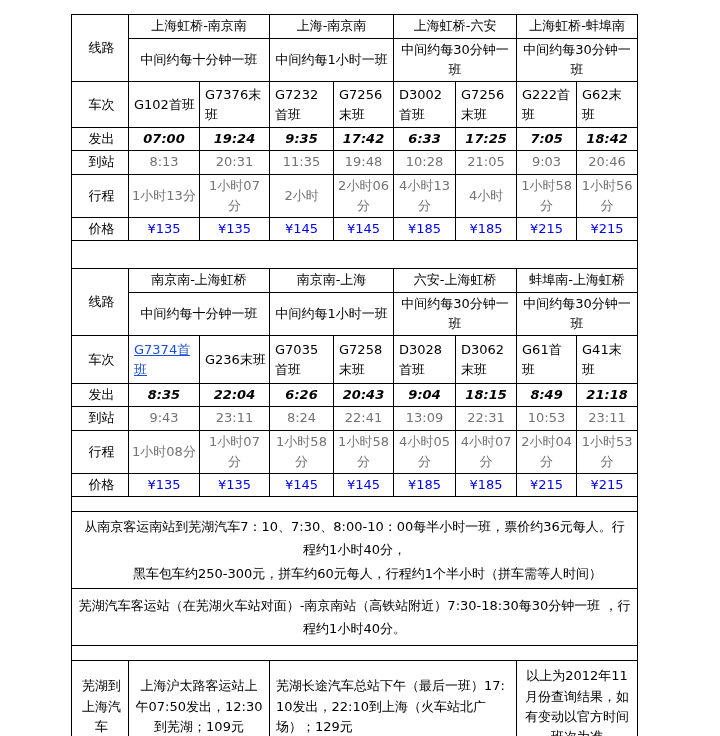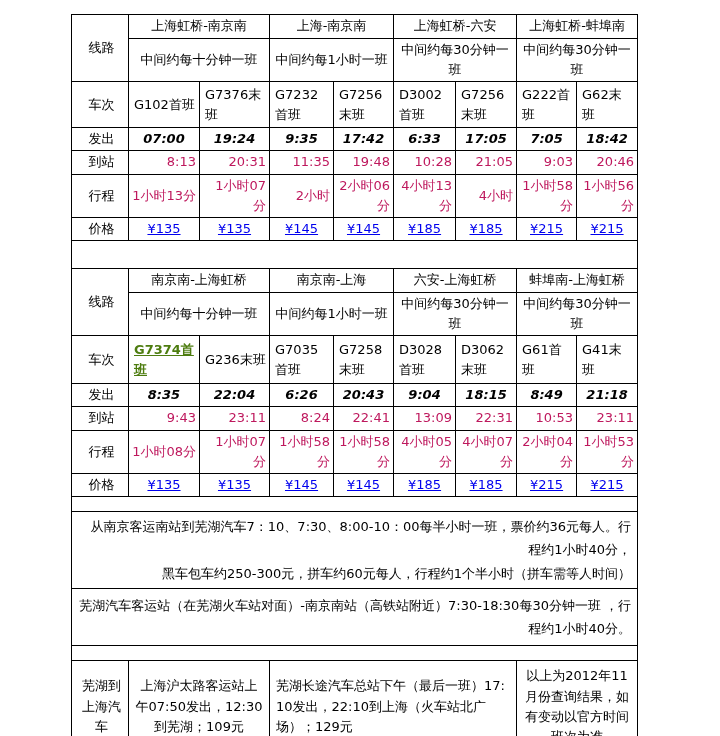--- a/index.html
+++ b/index.html
@@ -12,24 +12,24 @@
   td.train{text-align:left;padding-left:5px;}
   tr.h-route{height:24px;}
   tr.h-freq{height:38px;}
   tr.h-train{height:46px;}
   tr.h-train2{height:48px;}
   tr.h-time{height:21px;}
   tr.h-dur{height:40px;}
   tr.gap-lg{height:28px;}
   tr.gap-sm{height:15px;}
   tr.r-dep td.v{font-weight:bold;font-style:italic;}
-  tr.r-arr td.v, tr.r-dur td.v{color:#be185d;text-align:right;}
-  .price{color:#0000ee;text-decoration:underline;cursor:pointer;margin-top:43px;}
-  .train-link{color:#4d7c0f;text-decoration:underline;cursor:pointer;font-weight:bold;}
-  td.note{height:70px;text-align:right;padding:3px 6px;white-space:pre-wrap;line-height:1.8;}
+  tr.r-arr td.v, tr.r-dur td.v{color:#737373;}
+  .price{color:#0000ee;cursor:pointer;margin-top:43px;}
+  .train-link{color:#1d4ed8;text-decoration:underline;cursor:pointer;}
+  td.note{height:70px;text-align:center;padding:3px 6px;white-space:pre-wrap;line-height:1.8;}
   td.note2{height:50px;}
   tr.h-bottom{height:92px;}
   td.bcell{padding:3px 6px;}
   td.bleft{text-align:left;}
 </style>
 </head>
 <body>
 
 <div class="wrap">
   <table>
@@ -70,21 +70,21 @@
       <td class="train">G222首班</td>
       <td class="train">G62末班</td>
     </tr>
     <tr class="h-time r-dep">
       <td class="label">发出</td>
       <td class="v">07:00</td>
       <td class="v">19:24</td>
       <td class="v">9:35</td>
       <td class="v">17:42</td>
       <td class="v">6:33</td>
-      <td class="v">17:05</td>
+      <td class="v">17:25</td>
       <td class="v">7:05</td>
       <td class="v">18:42</td>
     </tr>
     <tr class="h-time r-arr">
       <td class="label">到站</td>
       <td class="v">8:13</td>
       <td class="v">20:31</td>
       <td class="v">11:35</td>
       <td class="v">19:48</td>
       <td class="v">10:28</td>

